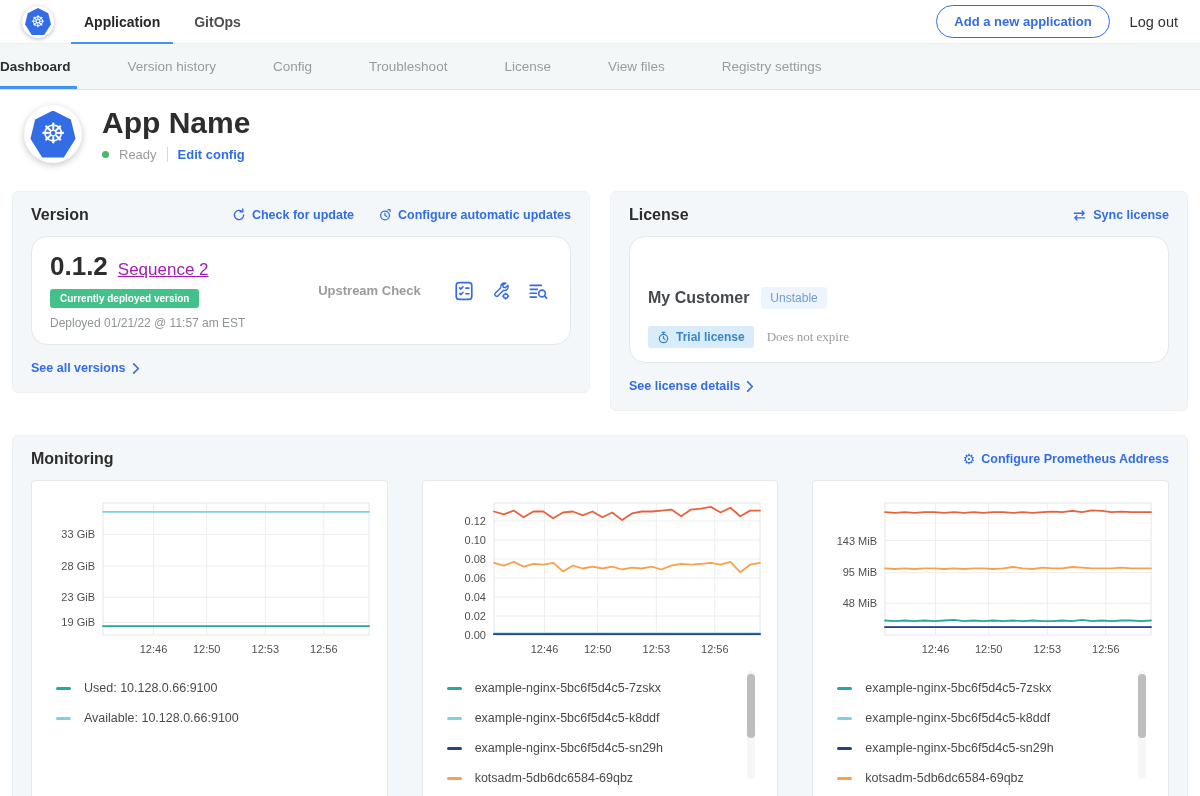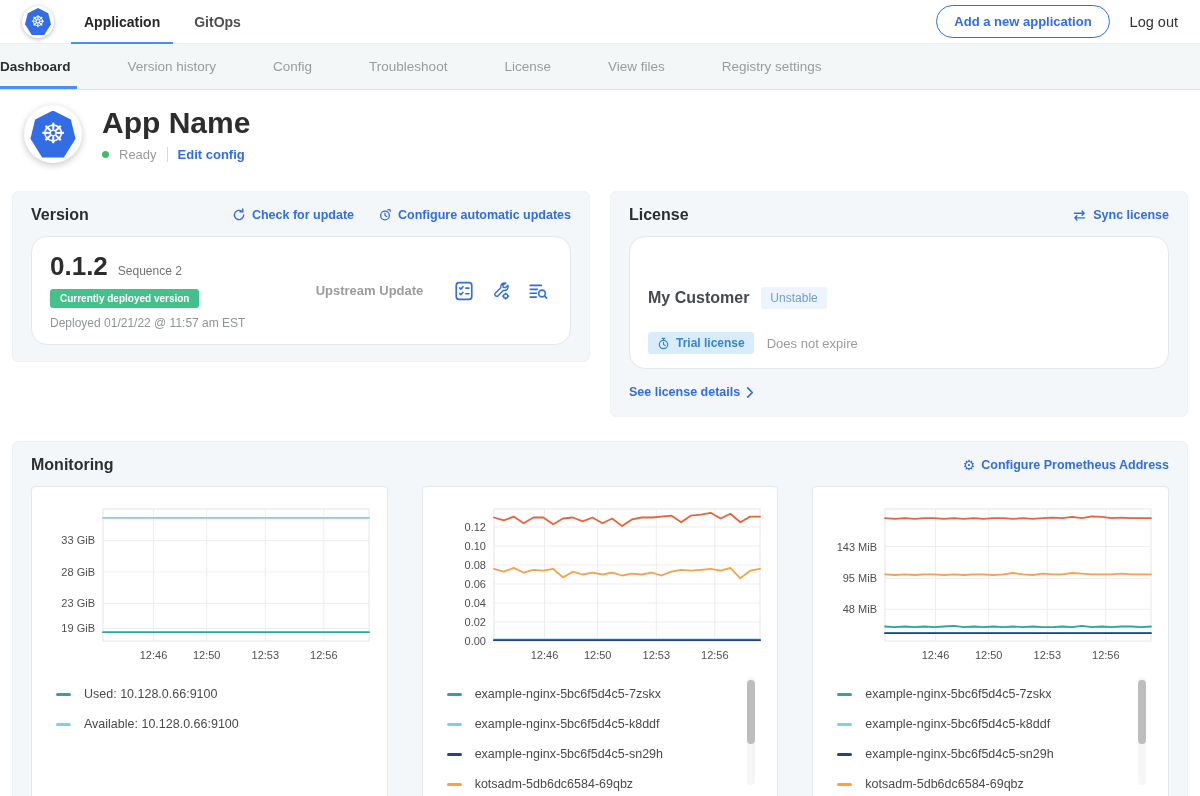--- a/index.html
+++ b/index.html
@@ -46,35 +46,35 @@
   .card-title { font-size:16px; font-weight:800; color:#2d2d2d; }
   .card-actions { margin-left:auto; display:flex; gap:24px; align-items:center; }
   .blue-link { color:#326de6; font-size:12.5px; font-weight:700; display:inline-flex; align-items:center; gap:6px; cursor:pointer; }
   .inner { background:#fff; border:1px solid #e3e8ea; border-radius:16px; padding:14px 18px; }
 
   
   .version-inner { display:flex; align-items:center; }
   .v-left { min-width:235px; }
   .v-num-row { display:flex; align-items:baseline; gap:10px; }
   .v-num { font-size:26px; font-weight:800; color:#2d2d2d; }
-  .v-seq { font-size:12px; color:#737373; }
+  .v-seq { font-size:17px; color:#a21caf;text-decoration:underline; }
   .v-badge { display:inline-block; background:#44c08a; color:#fff; font-size:10px; font-weight:700; padding:4px 10px; border-radius:3px; margin:7px 0 8px; }
   .v-deployed { font-size:12px; color:#8f9496; }
   .v-source { flex:1; text-align:center; color:#9b9b9b; font-weight:700; font-size:13px; }
   .v-icons { display:flex; gap:17px; align-items:center; padding-right:4px; }
   .v-icons .icn { cursor:pointer; display:flex; }
   .see-link-row { margin-top:13px; }
 
   
   .lic-row1 { display:flex; align-items:center; gap:12px;margin-top:36px; }
   .lic-name { font-size:16px; font-weight:800; color:#45494d; }
   .badge-channel { background:#eef4fb; color:#6d9fd0; font-size:12px; padding:4px 9px; border-radius:3px; }
-  .lic-row2 { display:flex; align-items:center; gap:13px; margin-top:23px; }
+  .lic-row2 { display:flex; align-items:center; gap:13px; margin-top:17px; }
   .badge-trial { background:#d9ecfb; color:#3a85c8; font-weight:700; font-size:12px; padding:4px 9px; border-radius:3px; display:inline-flex; gap:6px; align-items:center; }
-  .lic-exp { color:#9b9b9b; font-size:13px; }
+  .lic-exp { color:#9b9b9b; font-size:13px;font-family:Liberation Serif, serif; }
 
   
   .monitoring-card { margin:24px 12px 20px; }
   .charts-row { display:flex; gap:34px; margin-top:4px; }
   .chart-card { background:#fff; border:1px solid #e3e8ea; border-radius:4px; flex:1; display:flex; flex-direction:column; padding:14px 8px 16px; min-height:344px; }
   .chart-plot { display:flex; justify-content:center; }
   .chart-legend { padding:10px 14px 0 16px; position:relative; }
   .legend-row { display:flex; align-items:center; gap:13px; padding:8px 0; font-size:12.5px; color:#4a4a4a; }
   .legend-dash { width:15px; height:3px; border-radius:2px; flex:none; }
   .chart-title { margin-top:auto; text-align:center; font-weight:800; font-size:13.5px; color:#2d2d2d; padding-top:14px; }
@@ -152,21 +152,21 @@
     </div>
     <div class="inner version-inner">
       <div class="v-left">
         <div class="v-num-row">
           <span class="v-num">0.1.2</span>
           <span class="v-seq">Sequence 2</span>
         </div>
         <span class="v-badge">Currently deployed version</span>
         <div class="v-deployed">Deployed 01/21/22 @ 11:57 am EST</div>
       </div>
-      <div class="v-source">Upstream Update</div>
+      <div class="v-source">Upstream Check</div>
       <div class="v-icons">
         <span class="icn">
           <svg width="20" height="20" viewBox="0 0 18 18">
               <rect x="2" y="1.5" width="14" height="15" rx="2.5" fill="none" stroke="#326de6" stroke-width="1.5"></rect>
               <path d="M5 6.2l1.1 1.1 2-2.2M5 11.2l1.1 1.1 2-2.2" fill="none" stroke="#326de6" stroke-width="1.4" stroke-linecap="round" stroke-linejoin="round"></path>
               <path d="M10.6 6.4h2.9M10.6 11.4h2.9" stroke="#326de6" stroke-width="1.4" stroke-linecap="round"></path>
             </svg>
         </span>
         <span class="icn">
           <svg width="20" height="20" viewBox="0 0 18 18">
@@ -176,20 +176,28 @@
             </svg>
         </span>
         <span class="icn">
           <svg width="20" height="20" viewBox="0 0 18 18">
               <path d="M2 4h10M2 7.5h6.5M2 11h5.5M2 14.5h5.5" stroke="#326de6" stroke-width="1.5" stroke-linecap="round"></path>
               <circle cx="12.6" cy="11.2" r="3" fill="none" stroke="#326de6" stroke-width="1.5"></circle>
               <path d="M14.9 13.5l1.9 1.9" stroke="#326de6" stroke-width="1.5" stroke-linecap="round"></path>
             </svg>
         </span>
       </div>
+    </div>
+    <div class="see-link-row">
+      <span class="blue-link">
+        <span>See all versions</span>
+        <svg width="8" height="11" viewBox="0 0 8 12">
+            <path d="M1.5 1l5 5-5 5" fill="none" stroke="#326de6" stroke-width="1.8" stroke-linecap="round" stroke-linejoin="round"></path>
+          </svg>
+      </span>
     </div>
   </section>
 
   <section class="card">
     <div class="card-head">
       <h2 class="card-title">License</h2>
       <div class="card-actions">
         <span class="blue-link">
           <svg width="15" height="13" viewBox="0 0 16 14">
               <path d="M2.5 4.5h10.5M10.8 2.2l2.2 2.3-2.2 2.3" fill="none" stroke="#326de6" stroke-width="1.5" stroke-linecap="round" stroke-linejoin="round"></path>

